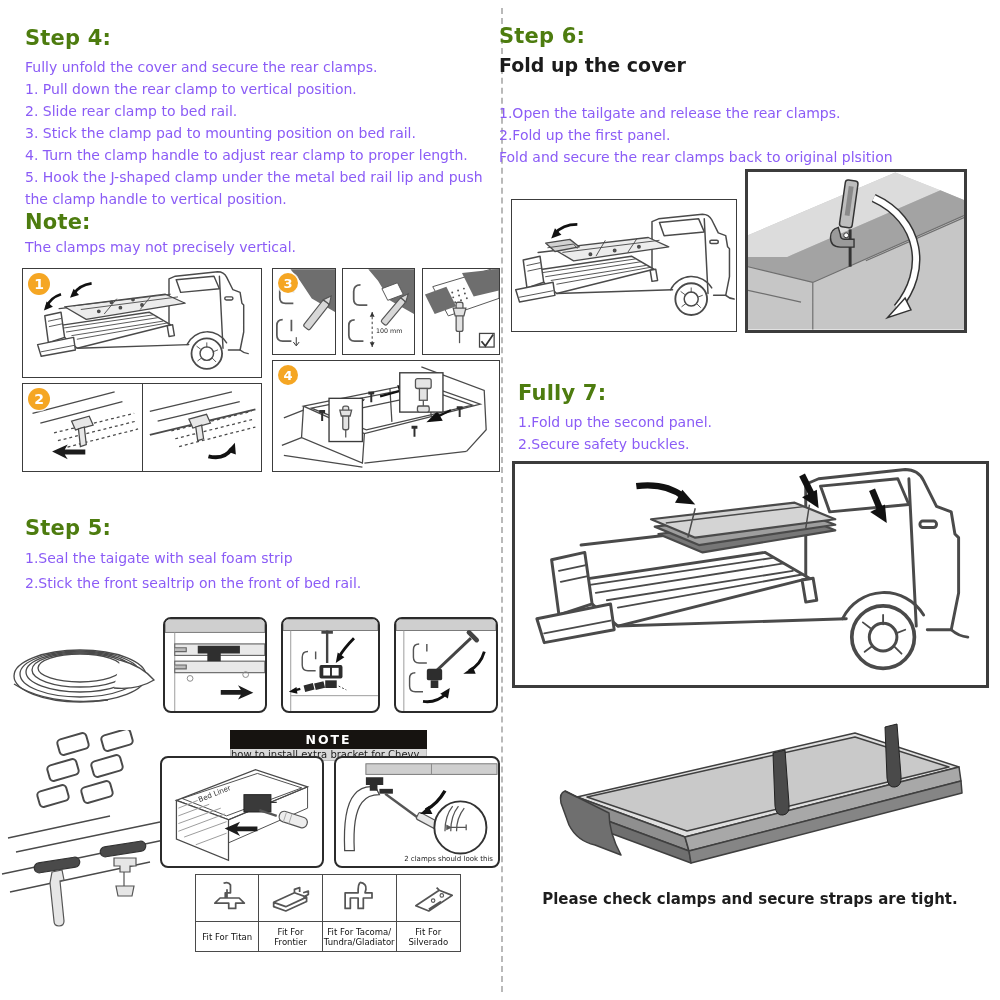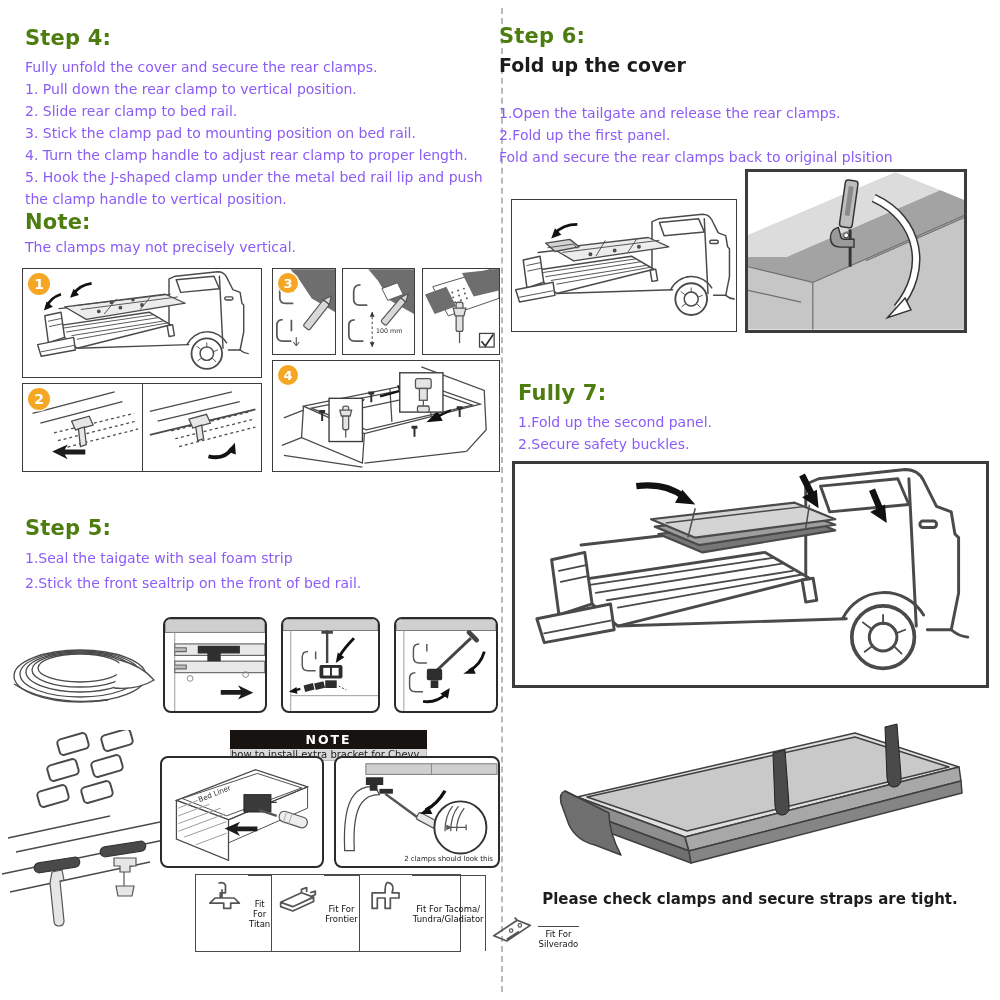--- a/index.html
+++ b/index.html
@@ -21,21 +21,21 @@
          box-shadow:0 0 0 1.5px rgba(255,255,255,.8);}
   .fig-svg{position:absolute;inset:0;width:100%;height:100%;}
   .cellsplit{position:absolute;top:0;bottom:0;left:50%;width:0;border-left:1.5px solid #3c3c3c;}
   .notebox{position:absolute;box-sizing:border-box;}
   .notebox .nb-head{background:#161310;color:#fff;font-size:12.5px;font-weight:bold;
         letter-spacing:2px;text-align:center;padding:2px 0;}
   .notebox .nb-body{background:#d9d9d9;color:#1c1c1c;font-size:10px;text-align:left;
         padding:0 0;border:1px solid #bbb;border-top:none;}
   .fit-table{position:absolute;display:grid;grid-template-columns:repeat(4,1fr);
         border:1.5px solid #4a4a4a;background:#fff;}
-  .fit-cell{border-right:1.5px solid #4a4a4a;display:flex;flex-direction:row;}
+  .fit-cell{border-right:1.5px solid #4a4a4a;display:flex;flex-direction:column;}
   .fit-cell:last-child{border-right:none;align-items:flex-end;}
   .fit-icon{height:46px;display:flex;align-items:center;justify-content:center;}
   .fit-label{border-top:1.5px solid #4a4a4a;font-size:8.5px;line-height:10px;text-align:center;
         display:flex;align-items:center;justify-content:center;flex:1;padding:2px 1px;
         white-space:pre-line;color:#111;}
   .footer-note{position:absolute;left:508px;top:890px;width:484px;text-align:center;
         font-size:15px;font-weight:bold;color:#1d1d1d;}
   .cap-small{position:absolute;font-size:7px;color:#222;}
   .measure-label{font-size:6.5px;fill:#222;font-family:"DejaVu Sans",sans-serif;}
   .bedliner-label{font-size:7.5px;fill:#333;font-family:"DejaVu Sans",sans-serif;}

